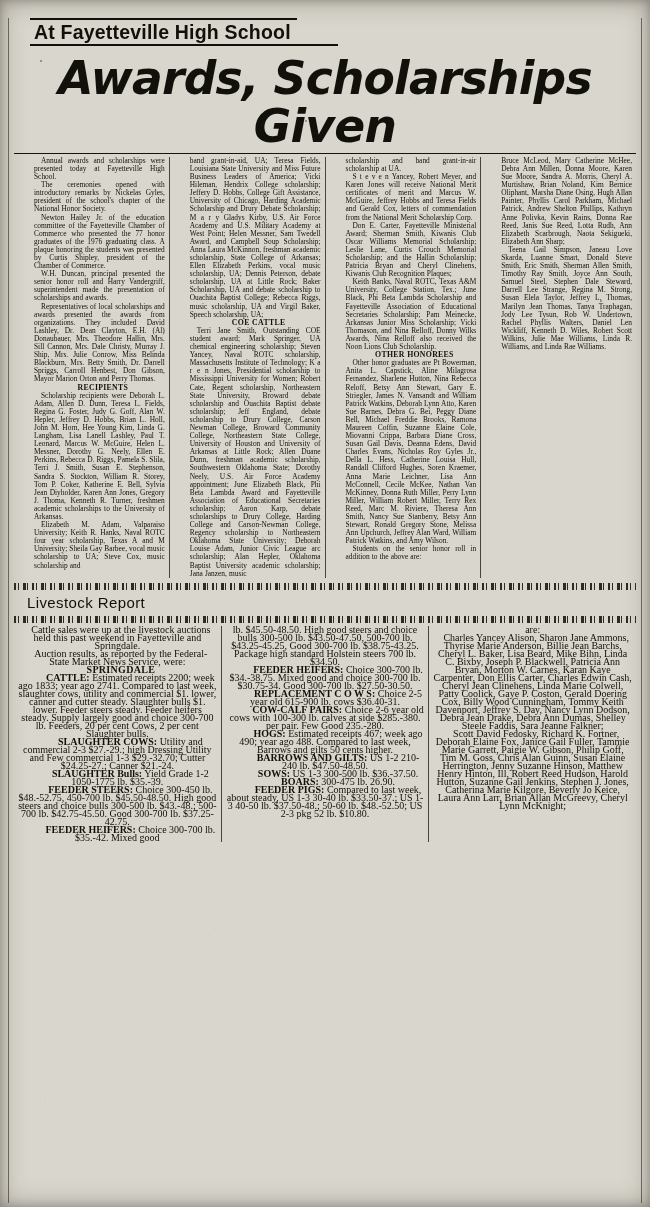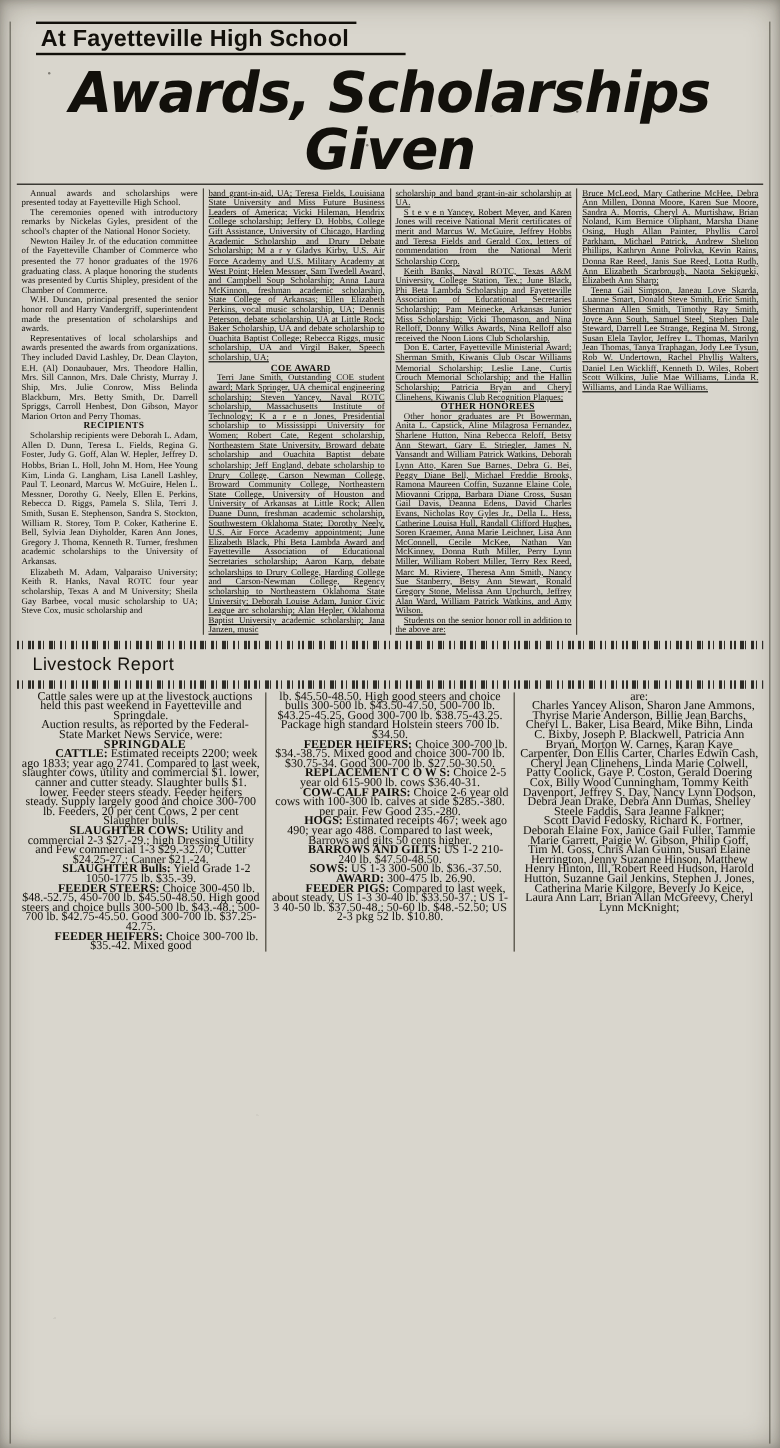--- a/index.html
+++ b/index.html
@@ -48,22 +48,22 @@
   .cols{display:flex;gap:0;}
   .col{
     flex:1 1 0;
     padding:0 4px;
     font-size:7.4px;
     line-height:8.1px;
     text-align:justify;
     -webkit-hyphens:auto;hyphens:auto;
     word-spacing:.2px;
   }
-  .col + .col{border-left:1px solid #4a463c;text-decoration:underline;}
-  .col p{margin:0 0 0 0;text-indent:7px;}
+  .col + .col{border-left:1px solid #4a463c;}
+  .col p{margin:0 0 0 16px;text-indent:7px;}
   .subhead{
     text-align:center;font-weight:bold;font-size:7.8px;
     letter-spacing:.3px;margin:1.5px 0 1px 0;text-indent:0;
   }
   
   .band{
     height:7px;margin:5px 0 2px 0;
     background:
       repeating-linear-gradient(90deg,
         #1a1813 0 2px, transparent 2px 4px,
@@ -128,29 +128,29 @@
         <p>Newton Hailey Jr. of the education committee of the Fayetteville Chamber of Commerce who presented the 77 honor graduates of the 1976 graduating class. A plaque honoring the students was presented by Curtis Shipley, president of the Chamber of Commerce.</p>
         <p>W.H. Duncan, principal presented the senior honor roll and Harry Vandergriff, superintendent made the presentation of scholarships and awards.</p>
         <p>Representatives of local scholarships and awards presented the awards from organizations. They included David Lashley, Dr. Dean Clayton, E.H. (Al) Donaubauer, Mrs. Theodore Hallin, Mrs. Sill Cannon, Mrs. Dale Christy, Murray J. Ship, Mrs. Julie Conrow, Miss Belinda Blackburn, Mrs. Betty Smith, Dr. Darrell Spriggs, Carroll Henbest, Don Gibson, Mayor Marion Orton and Perry Thomas.</p>
         <p class="subhead">RECIPIENTS</p>
         <p>Scholarship recipients were Deborah L. Adam, Allen D. Dunn, Teresa L. Fields, Regina G. Foster, Judy G. Goff, Alan W. Hepler, Jeffrey D. Hobbs, Brian L. Holl, John M. Horn, Hee Young Kim, Linda G. Langham, Lisa Lanell Lashley, Paul T. Leonard, Marcus W. McGuire, Helen L. Messner, Dorothy G. Neely, Ellen E. Perkins, Rebecca D. Riggs, Pamela S. Slila, Terri J. Smith, Susan E. Stephenson, Sandra S. Stockton, William R. Storey, Tom P. Coker, Katherine E. Bell, Sylvia Jean Diyholder, Karen Ann Jones, Gregory J. Thoma, Kenneth R. Turner, freshmen academic scholarships to the University of Arkansas.</p>
         <p>Elizabeth M. Adam, Valparaiso University; Keith R. Hanks, Naval ROTC four year scholarship, Texas A and M University; Sheila Gay Barbee, vocal music scholarship to UA; Steve Cox, music scholarship and</p>
       </div>
 
       <div class="col">
         <p style="text-indent:0">band grant-in-aid, UA; Teresa Fields, Louisiana State University and Miss Future Business Leaders of America; Vicki Hileman, Hendrix College scholarship; Jeffery D. Hobbs, College Gift Assistance, University of Chicago, Harding Academic Scholarship and Drury Debate Scholarship; M a r y Gladys Kirby, U.S. Air Force Academy and U.S. Military Academy at West Point; Helen Messner, Sam Twedell Award, and Campbell Soup Scholarship; Anna Laura McKinnon, freshman academic scholarship, State College of Arkansas; Ellen Elizabeth Perkins, vocal music scholarship, UA; Dennis Peterson, debate scholarship, UA at Little Rock; Baker Scholarship, UA and debate scholarship to Ouachita Baptist College; Rebecca Riggs, music scholarship, UA and Virgil Baker, Speech scholarship, UA;</p>
-        <p class="subhead">COE AWARD</p>
+        <p class="subhead">COE CATTLE</p>
         <p>Terri Jane Smith, Outstanding COE student award; Mark Springer, UA chemical engineering scholarship; Steven Yancey, Naval ROTC scholarship, Massachusetts Institute of Technology; K a r e n Jones, Presidential scholarship to Mississippi University for Women; Robert Cate, Regent scholarship, Northeastern State University, Broward debate scholarship and Ouachita Baptist debate scholarship; Jeff England, debate scholarship to Drury College, Carson Newman College, Broward Community College, Northeastern State College, University of Houston and University of Arkansas at Little Rock; Allen Duane Dunn, freshman academic scholarship, Southwestern Oklahoma State; Dorothy Neely, U.S. Air Force Academy appointment; June Elizabeth Black, Phi Beta Lambda Award and Fayetteville Association of Educational Secretaries scholarship; Aaron Karp, debate scholarships to Drury College, Harding College and Carson-Newman College, Regency scholarship to Northeastern Oklahoma State University; Deborah Louise Adam, Junior Civic League arc scholarship; Alan Hepler, Oklahoma Baptist University academic scholarship; Jana Janzen, music</p>
       </div>
 
       <div class="col">
         <p style="text-indent:0">scholarship and band grant-in-air scholarship at UA.</p>
         <p>S t e v e n Yancey, Robert Meyer, and Karen Jones will receive National Merit certificates of merit and Marcus W. McGuire, Jeffrey Hobbs and Teresa Fields and Gerald Cox, letters of commendation from the National Merit Scholarship Corp.</p>
+        <p>Don E. Carter, Fayetteville Ministerial Award; Sherman Smith, Kiwanis Club Oscar Williams Memorial Scholarship; Leslie Lane, Curtis Crouch Memorial Scholarship; and the Hallin Scholarship; Patricia Bryan and Cheryl Clinehens, Kiwanis Club Recognition Plaques;</p>
         <p>Keith Banks, Naval ROTC, Texas A&amp;M University, College Station, Tex.; June Black, Phi Beta Lambda Scholarship and Fayetteville Association of Educational Secretaries Scholarship; Pam Meinecke, Arkansas Junior Miss Scholarship; Vicki Thomason, and Nina Relloff, Donny Wilks Awards, Nina Relloff also received the Noon Lions Club Scholarship.</p>
-        <p>Don E. Carter, Fayetteville Ministerial Award; Sherman Smith, Kiwanis Club Oscar Williams Memorial Scholarship; Leslie Lane, Curtis Crouch Memorial Scholarship; and the Hallin Scholarship; Patricia Bryan and Cheryl Clinehens, Kiwanis Club Recognition Plaques;</p>
         <p class="subhead">OTHER HONOREES</p>
         <p>Other honor graduates are Pt Bowerman, Anita L. Capstick, Aline Milagrosa Fernandez, Sharlene Hutton, Nina Rebecca Reloff, Betsy Ann Stewart, Gary E. Striegler, James N. Vansandt and William Patrick Watkins, Deborah Lynn Atto, Karen Sue Barnes, Debra G. Bei, Peggy Diane Bell, Michael Freddie Brooks, Ramona Maureen Coffin, Suzanne Elaine Cole, Miovanni Crippa, Barbara Diane Cross, Susan Gail Davis, Deanna Edens, David Charles Evans, Nicholas Roy Gyles Jr., Della L. Hess, Catherine Louisa Hull, Randall Clifford Hughes, Soren Kraemer, Anna Marie Leichner, Lisa Ann McConnell, Cecile McKee, Nathan Van McKinney, Donna Ruth Miller, Perry Lynn Miller, William Robert Miller, Terry Rex Reed, Marc M. Riviere, Theresa Ann Smith, Nancy Sue Stanberry, Betsy Ann Stewart, Ronald Gregory Stone, Melissa Ann Upchurch, Jeffrey Alan Ward, William Patrick Watkins, and Amy Wilson.</p>
         <p>Students on the senior honor roll in addition to the above are:</p>
       </div>
 
       <div class="col">
         <p style="text-indent:0">Bruce McLeod, Mary Catherine McHee, Debra Ann Millen, Donna Moore, Karen Sue Moore, Sandra A. Morris, Cheryl A. Murtishaw, Brian Noland, Kim Bernice Oliphant, Marsha Diane Osing, Hugh Allan Painter, Phyllis Carol Parkham, Michael Patrick, Andrew Shelton Phillips, Kathryn Anne Polivka, Kevin Rains, Donna Rae Reed, Janis Sue Reed, Lotta Rudh, Ann Elizabeth Scarbrough, Naota Sekigueki, Elizabeth Ann Sharp;</p>
         <p>Teena Gail Simpson, Janeau Love Skarda, Luanne Smart, Donald Steve Smith, Eric Smith, Sherman Allen Smith, Timothy Ray Smith, Joyce Ann South, Samuel Steel, Stephen Dale Steward, Darrell Lee Strange, Regina M. Strong, Susan Elela Taylor, Jeffrey L. Thomas, Marilyn Jean Thomas, Tanya Traphagan, Jody Lee Tysun, Rob W. Undertown, Rachel Phyllis Walters, Daniel Len Wickliff, Kenneth D. Wiles, Robert Scott Wilkins, Julie Mae Williams, Linda R. Williams, and Linda Rae Williams.</p>
       </div>
 
@@ -174,21 +174,21 @@
       </div>
 
       <div class="ls-col">
         <p style="text-indent:0"><span>lb. $45.50-48.50. High good steers and choice bulls 300-500 lb. $43.50-47.50, 500-700 lb. $43.25-45.25, Good 300-700 lb. $38.75-43.25. Package high standard Holstein steers 700 lb. $34.50.</span></p>
         <p class="lbl"><b>FEEDER HEIFERS:</b> <span>Choice 300-700 lb. $34.-38.75. Mixed good and choice 300-700 lb. $30.75-34. Good 300-700 lb. $27.50-30.50.</span></p>
         <p class="lbl"><b>REPLACEMENT  C O W S:</b> <span>Choice 2-5 year old 615-900 lb. cows $36.40-31.</span></p>
         <p class="lbl"><b>COW-CALF PAIRS:</b> <span>Choice 2-6 year old cows with 100-300 lb. calves at side $285.-380. per pair. Few Good 235.-280.</span></p>
         <p class="lbl"><b>HOGS:</b> <span>Estimated receipts 467; week ago 490; year ago 488. Compared to last week, Barrows and gilts 50 cents higher.</span></p>
         <p class="lbl"><b>BARROWS AND GILTS:</b> <span>US 1-2 210-240 lb. $47.50-48.50.</span></p>
         <p class="lbl"><b>SOWS:</b> <span>US 1-3 300-500 lb. $36.-37.50.</span></p>
-        <p class="lbl"><b>AWARD:</b> <span>300-475 lb. 26.90.</span></p>
+        <p class="lbl"><b>BOARS:</b> <span>300-475 lb. 26.90.</span></p>
         <p class="lbl"><b>FEEDER PIGS:</b> <span>Compared to last week, about steady, US 1-3 30-40 lb. $33.50-37.; US 1-3 40-50 lb. $37.50-48.; 50-60 lb. $48.-52.50; US 2-3 pkg 52 lb. $10.80.</span></p>
       </div>
 
       <div class="ls-col">
         <p style="text-indent:0">are:</p>
         <p>Charles Yancey Alison, Sharon Jane Ammons, Thyrise Marie Anderson, Billie Jean Barchs, Cheryl L. Baker, Lisa Beard, Mike Bihn, Linda C. Bixby, Joseph P. Blackwell, Patricia Ann Bryan, Morton W. Carnes, Karan Kaye Carpenter, Don Ellis Carter, Charles Edwin Cash, Cheryl Jean Clinehens, Linda Marie Colwell, Patty Coolick, Gaye P. Coston, Gerald Doering Cox, Billy Wood Cunningham, Tommy Keith Davenport, Jeffrey S. Day, Nancy Lynn Dodson, Debra Jean Drake, Debra Ann Dumas, Shelley Steele Faddis, Sara Jeanne Falkner;</p>
         <p>Scott David Fedosky, Richard K. Fortner, Deborah Elaine Fox, Janice Gail Fuller, Tammie Marie Garrett, Paigie W. Gibson, Philip Goff, Tim M. Goss, Chris Alan Guinn, Susan Elaine Herrington, Jenny Suzanne Hinson, Matthew Henry Hinton, Ill, Robert Reed Hudson, Harold Hutton, Suzanne Gail Jenkins, Stephen J. Jones, Catherina Marie Kilgore, Beverly Jo Keice, Laura Ann Larr, Brian Allan McGreevy, Cheryl Lynn McKnight;</p>
       </div>
 
     </div>

